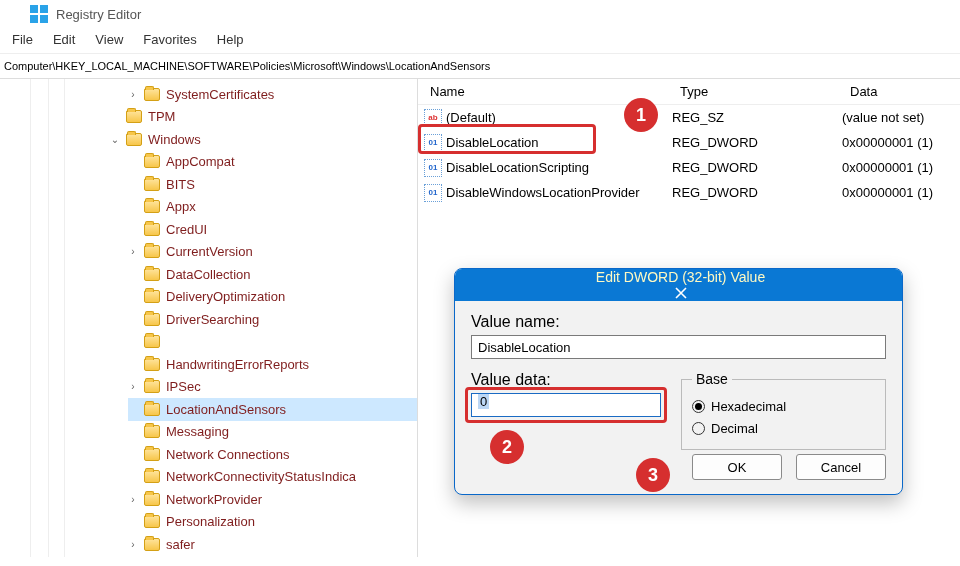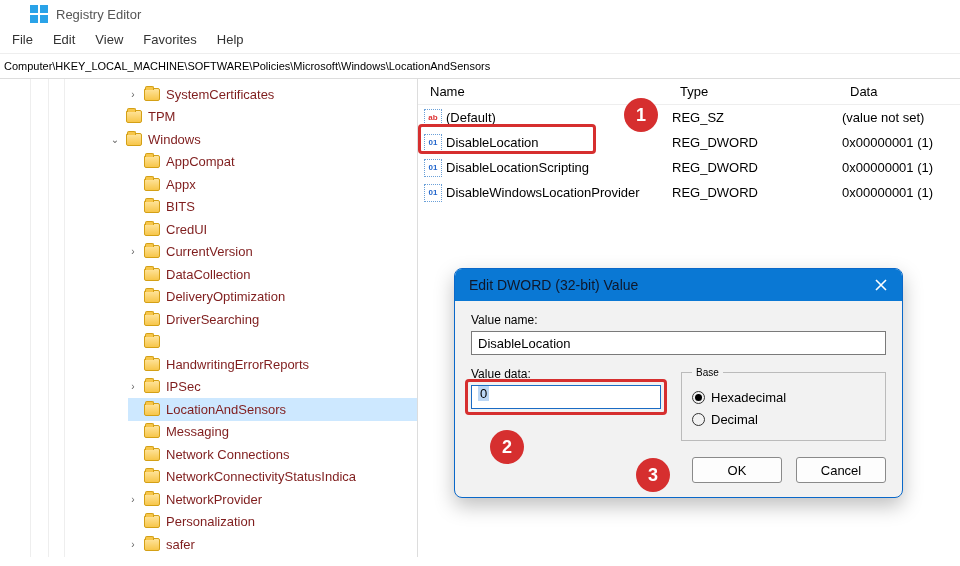--- a/index.html
+++ b/index.html
@@ -44,34 +44,34 @@
     .val-icon.dw { color: #2266cc; }
     .cell { padding-left: 0; }
     .cell-name { flex: 0 0 226px; }
     .cell-type { flex: 0 0 170px; }
     .cell-data { flex: 1; }
     
     .redbox { position: absolute; border: 3px solid #d62f2f; border-radius: 4px; pointer-events: none; }
     .badge { position: absolute; width: 34px; height: 34px; border-radius: 50%; background: #d62f2f; color: #fff; font-weight: bold; font-size: 18px; display:flex; align-items:center; justify-content:center; pointer-events:none; }
     
     .dialog { position: absolute; left: 454px; top: 268px; width: 449px; border: 1px solid #0a68c9; border-radius: 8px; background: #f2f2f2; box-shadow: 0 8px 20px rgba(0,0,0,.25); overflow: hidden; }
-    .dlg-title { background: #0a78d4; color: #0f172a; height: 32px; display:flex; align-items:center; justify-content: space-between; padding: 0 10px 0 14px; font-size: 14px; }
+    .dlg-title { background: #0a78d4; color: #fef9c3; height: 32px; display:flex; align-items:center; justify-content: space-between; padding: 0 10px 0 14px; font-size: 14px; flex-direction: column; }
     .dlg-close { width: 22px; height: 22px; display:flex; align-items:center; justify-content:center; cursor:pointer; }
     .dlg-body { padding: 12px 16px 14px; }
-    .dlg-label { font-size: 12px; color: #000; margin-bottom: 4px; }
+    .dlg-label { font-size: 16px; color: #000; margin-bottom: 4px; }
     .dlg-input { width: 100%; height: 24px; border: 1px solid #7a7a7a; background: #fff; padding: 0 6px; font-size: 13px; }
     .dlg-row { display:flex; gap: 20px; margin-top: 12px; }
     .dlg-left { flex: 0 0 190px; }
     .dlg-right { flex: 1; }
     .fieldset { border: 1px solid #bbb; padding: 8px 10px 10px; }
-    .fieldset legend { font-size: 10px; padding: 0 4px; }
+    .fieldset legend { font-size: 14px; padding: 0 4px; }
     .radio-row { display:flex; align-items:center; gap:6px; height: 22px; font-size: 13px; }
     .radio { width: 13px; height: 13px; border-radius: 50%; border: 1px solid #333; display:inline-flex; align-items:center; justify-content:center; }
     .radio.checked::after { content:""; width:7px; height:7px; background:#000; border-radius:50%; }
-    .dlg-buttons { display:flex; justify-content:flex-end; gap: 14px; margin-top: 16px; }
+    .dlg-buttons { display:flex; justify-content:flex-end; gap: 14px; margin-top: 4px; }
     .btn { width: 90px; height: 26px; background: #fdfdfd; border: 1px solid #8a8a8a; border-radius: 3px; font-size: 13px; display:flex; align-items:center; justify-content:center; cursor:pointer; }
     .valuedata-box { position: relative; }
     .valuedata-input { width: 100%; height: 24px; border: 1px solid #1a6bc4; background: #fff; padding: 0 6px; font-size: 13px; color:#000; }
     .sel { background: #bcd7f5; display:inline-block; padding: 0 2px; }
   </style>
 </head>
 <body>
 
 <div class="titlebar">
   <span class="app-icon">
@@ -119,26 +119,26 @@
           <span class="tree-label">Windows</span>
         </div>
         <div class="tree-row indent-1">
           <span class="caret none">›</span>
           <span class="folder-icon"></span>
           <span class="tree-label">AppCompat</span>
         </div>
         <div class="tree-row indent-1">
           <span class="caret none">›</span>
           <span class="folder-icon"></span>
+          <span class="tree-label">BITS</span>
+        </div>
+        <div class="tree-row indent-1">
+          <span class="caret none">›</span>
+          <span class="folder-icon"></span>
           <span class="tree-label">Appx</span>
-        </div>
-        <div class="tree-row indent-1">
-          <span class="caret none">›</span>
-          <span class="folder-icon"></span>
-          <span class="tree-label">BITS</span>
         </div>
         <div class="tree-row indent-1">
           <span class="caret none">›</span>
           <span class="folder-icon"></span>
           <span class="tree-label">CredUI</span>
         </div>
         <div class="tree-row indent-1">
           <span class="caret ">›</span>
           <span class="folder-icon"></span>
           <span class="tree-label">CurrentVersion</span>

